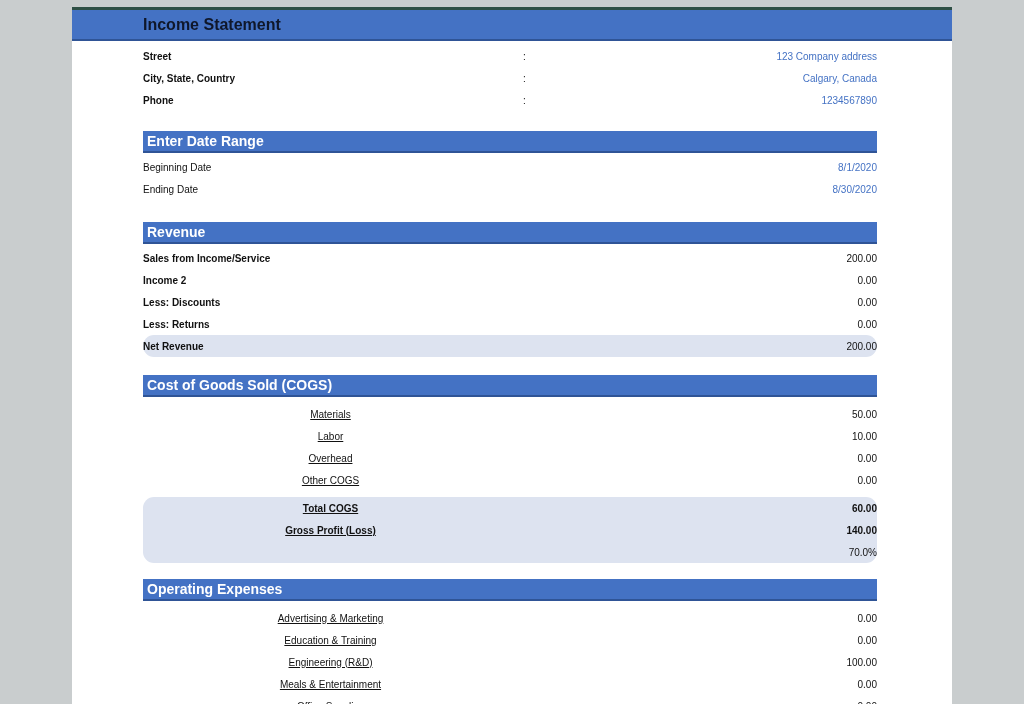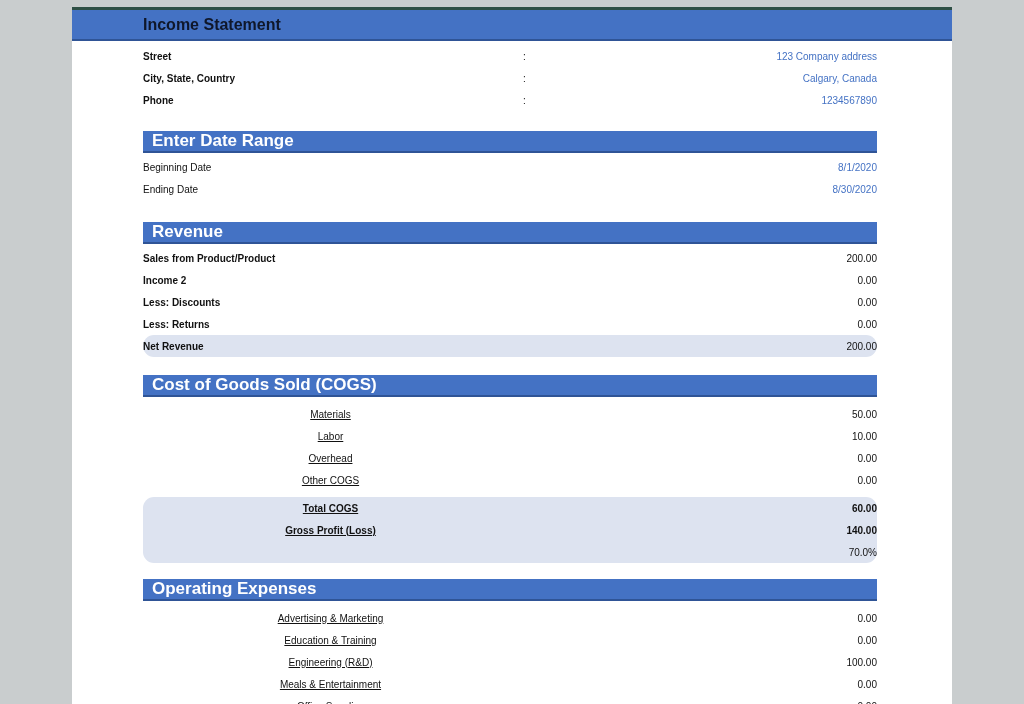--- a/index.html
+++ b/index.html
@@ -31,22 +31,22 @@
   }
   .row .colon{position:absolute;left:380px;color:#111;}
   .row .val{margin-left:auto;text-align:right;}
   .blue-text{color:#4472c4;}
   .bold{font-weight:bold;}
   .italic{}
   .rlabel{width:375px;text-align:center;text-decoration:underline;}
   .section-bar{
     height:20px;background:#4472c4;border-bottom:2px solid #2f5496;
     display:flex;align-items:center;
-    color:#ffffff;font-weight:bold;font-size:17px;
-    padding-left:9px;
+    color:#ffffff;font-weight:bold;font-size:14px;
+    padding-left:4px;
   }
   .highlight{background:#dde3f0;border-radius:11px;}
   .mt-info{margin-top:4px;}
   .mt-daterange{margin-top:20px;}
   .gap3{height:3px;}
   .gap6{height:6px;}
   .mt-revenue{margin-top:22px;}
   .mt-cogs{margin-top:18px;}
   .mt-opex{margin-top:16px;}
 </style>
@@ -90,21 +90,21 @@
       <div class="row">
         <span>Ending Date</span>
         <span class="val blue-text">8/30/2020</span>
       </div>
 
       <div class="section-bar mt-revenue">
         <span>Revenue</span>
       </div>
       <div class="gap3"></div>
       <div class="row">
-        <span class="bold">Sales from Product/Product</span>
+        <span class="bold">Sales from Income/Service</span>
         <span class="val">200.00</span>
       </div>
       <div class="row">
         <span class="bold">Income 2</span>
         <span class="val">0.00</span>
       </div>
       <div class="row">
         <span class="bold">Less: Discounts</span>
         <span class="val">0.00</span>
       </div>

